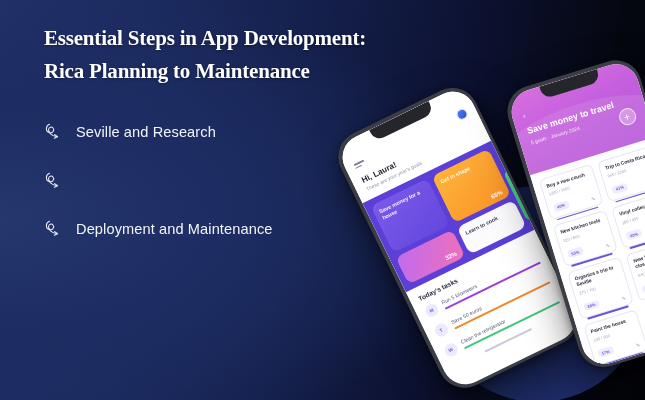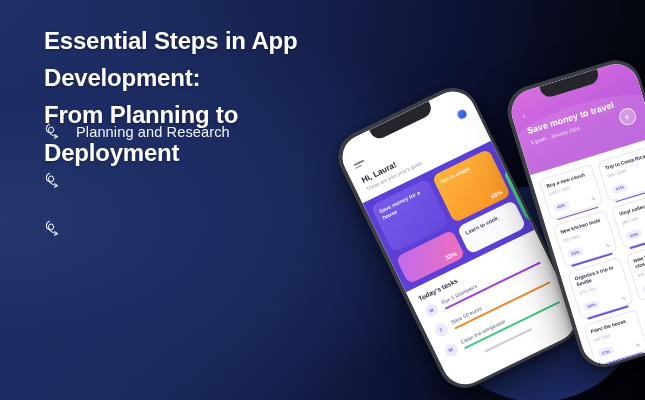--- a/index.html
+++ b/index.html
@@ -29,25 +29,26 @@
     filter: blur(0.4px);
     opacity: .92;
   }
 
   
   .headline {
     position: absolute;
     left: 44px; top: 22px;
     width: 330px;
     color: #ffffff;
-    font-size: 24px;
+    font-size: 21px;
     font-weight: bold;
     line-height: 1.55;
     letter-spacing: -.2px;
     text-shadow: 0 1px 3px rgba(0,0,0,.35);
+    font-family: Liberation Serif, serif;
   }
   .headline .l2 { display: block; }
 
   
   .steps {
     position: absolute;
     left: 40px; top: 108px;
     width: 320px;
     list-style: none;
   }
@@ -377,38 +378,39 @@
           </div>
         </div>
 
         <div class="home-ind"></div>
       </div>
     </div>
   </div>
 
   <div class="headline">
     <span class="l1">Essential Steps in  App Development:</span>
-    <span class="l2">From Planning to Deployment</span>
+    <span class="l2">Rica Planning to Maintenance</span>
   </div>
 
   <ul class="steps">
     <li class="step">
       <svg class="step-icon" viewBox="0 0 26 26">
         <path d="M9.5 5.2 C5.6 6.4 5.2 12.4 9.4 13.6 C12.6 14.5 14.8 11.2 13.0 9.0 C11.6 7.3 8.9 8.0 8.6 10.2 C8.2 13.6 11.4 16.9 16.5 17.6" fill="none" stroke="#ffffff" stroke-width="1.05" stroke-linecap="round"></path>
         <path d="M14.6 15.6 L17.6 17.7 L14.3 19.3" fill="none" stroke="#ffffff" stroke-width="1.05" stroke-linecap="round" stroke-linejoin="round"></path>
       </svg>
-      <span class="step-label">Planning and Research</span>
+      <span class="step-label">Seville and Research</span>
     </li>
     <li class="step">
       <svg class="step-icon" viewBox="0 0 26 26">
         <path d="M9.5 5.2 C5.6 6.4 5.2 12.4 9.4 13.6 C12.6 14.5 14.8 11.2 13.0 9.0 C11.6 7.3 8.9 8.0 8.6 10.2 C8.2 13.6 11.4 16.9 16.5 17.6" fill="none" stroke="#ffffff" stroke-width="1.05" stroke-linecap="round"></path>
         <path d="M14.6 15.6 L17.6 17.7 L14.3 19.3" fill="none" stroke="#ffffff" stroke-width="1.05" stroke-linecap="round" stroke-linejoin="round"></path>
       </svg>
     </li>
     <li class="step">
       <svg class="step-icon" viewBox="0 0 26 26">
         <path d="M9.5 5.2 C5.6 6.4 5.2 12.4 9.4 13.6 C12.6 14.5 14.8 11.2 13.0 9.0 C11.6 7.3 8.9 8.0 8.6 10.2 C8.2 13.6 11.4 16.9 16.5 17.6" fill="none" stroke="#ffffff" stroke-width="1.05" stroke-linecap="round"></path>
         <path d="M14.6 15.6 L17.6 17.7 L14.3 19.3" fill="none" stroke="#ffffff" stroke-width="1.05" stroke-linecap="round" stroke-linejoin="round"></path>
       </svg>
+      <span class="step-label">Deployment and Maintenance</span>
     </li>
   </ul>
 
 </div>
 
 </body></html>

